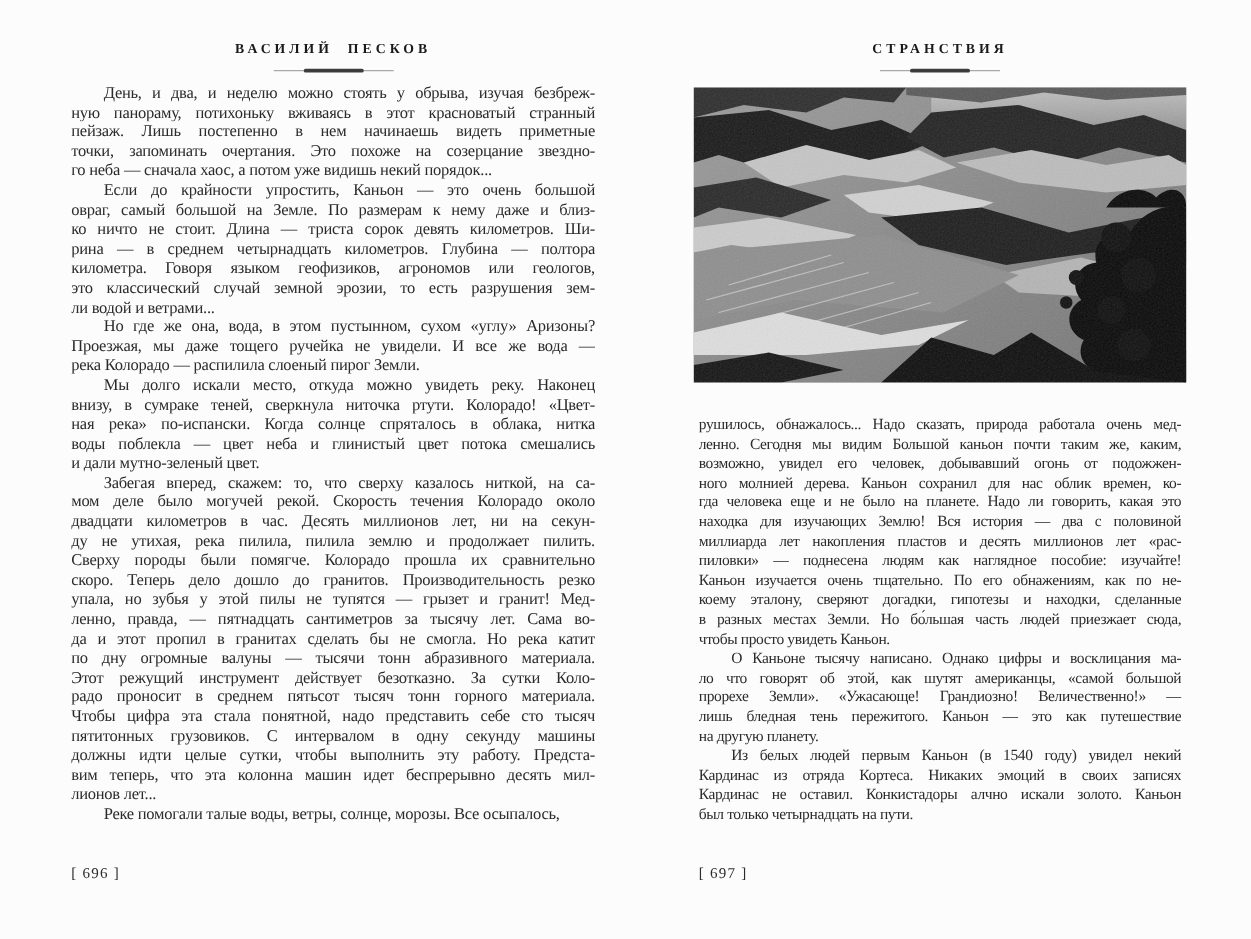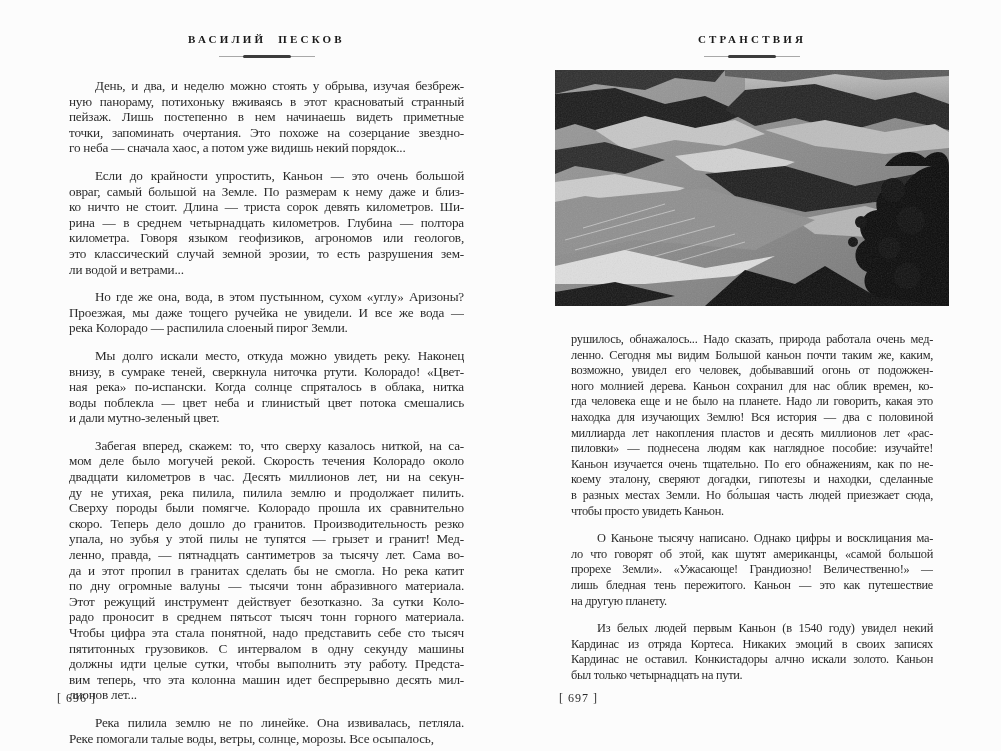--- a/index.html
+++ b/index.html
@@ -19,21 +19,21 @@
     text-align:center;font-size:11px;font-weight:bold;color:#1a1a1a;
     letter-spacing:3.2px;word-spacing:6px;white-space:nowrap;
   }
   .head-rule{position:absolute;top:55px;left:50%;width:96px;height:3px;transform:translateX(-50%);}
   .head-rule::before{content:"";position:absolute;top:1px;left:0;right:0;height:1px;background:#a8a8a8;}
   .head-rule::after{content:"";position:absolute;top:0;left:24px;width:48px;height:3px;background:#3c3c3c;border-radius:2px;}
 
   .body-col{position:absolute;top:66px;left:0;right:0;}
   .page.right .body-col{top:70px;}
 
-  .para{margin:12px;}
+  .para{margin:0;}
   .line{
     text-align:justify;text-align-last:justify;text-justify:inter-word;
     line-height:15.59px;max-height:15.6px;overflow:hidden;
   }
   .page.left .line{font-size:13.2px;letter-spacing:-0.2px;}
   .page.right .line{font-size:12.4px;letter-spacing:-0.3px;}
   .line.last{text-align-last:left;}
   .para.indent .line:first-child{text-indent:26px;}
 
   .folio{
@@ -97,21 +97,20 @@
           <div class="line">по дну огромные валуны — тысячи тонн абразивного материала.</div>
           <div class="line">Этот режущий инструмент действует безотказно. За сутки Коло-</div>
           <div class="line">радо проносит в среднем пятьсот тысяч тонн горного материала.</div>
           <div class="line">Чтобы цифра эта стала понятной, надо представить себе сто тысяч</div>
           <div class="line">пятитонных грузовиков. С интервалом в одну секунду машины</div>
           <div class="line">должны идти целые сутки, чтобы выполнить эту работу. Предста-</div>
           <div class="line">вим теперь, что эта колонна машин идет беспрерывно десять мил-</div>
           <div class="line last">лионов лет...</div>
         </div>
         <div class="para indent">
-          <div class="line">Река пилила землю не по линейке. Она извивалась, петляла.</div>
           <div class="line last">Реке помогали талые воды, ветры, солнце, морозы. Все осыпалось,</div>
         </div>
       </div>
     <div class="folio">[ 696 ]</div>
   </section>
 
   <section class="page right">
     <div class="running-head">СТРАНСТВИЯ</div>
     <div class="head-rule"></div>
     <div class="body-col">

